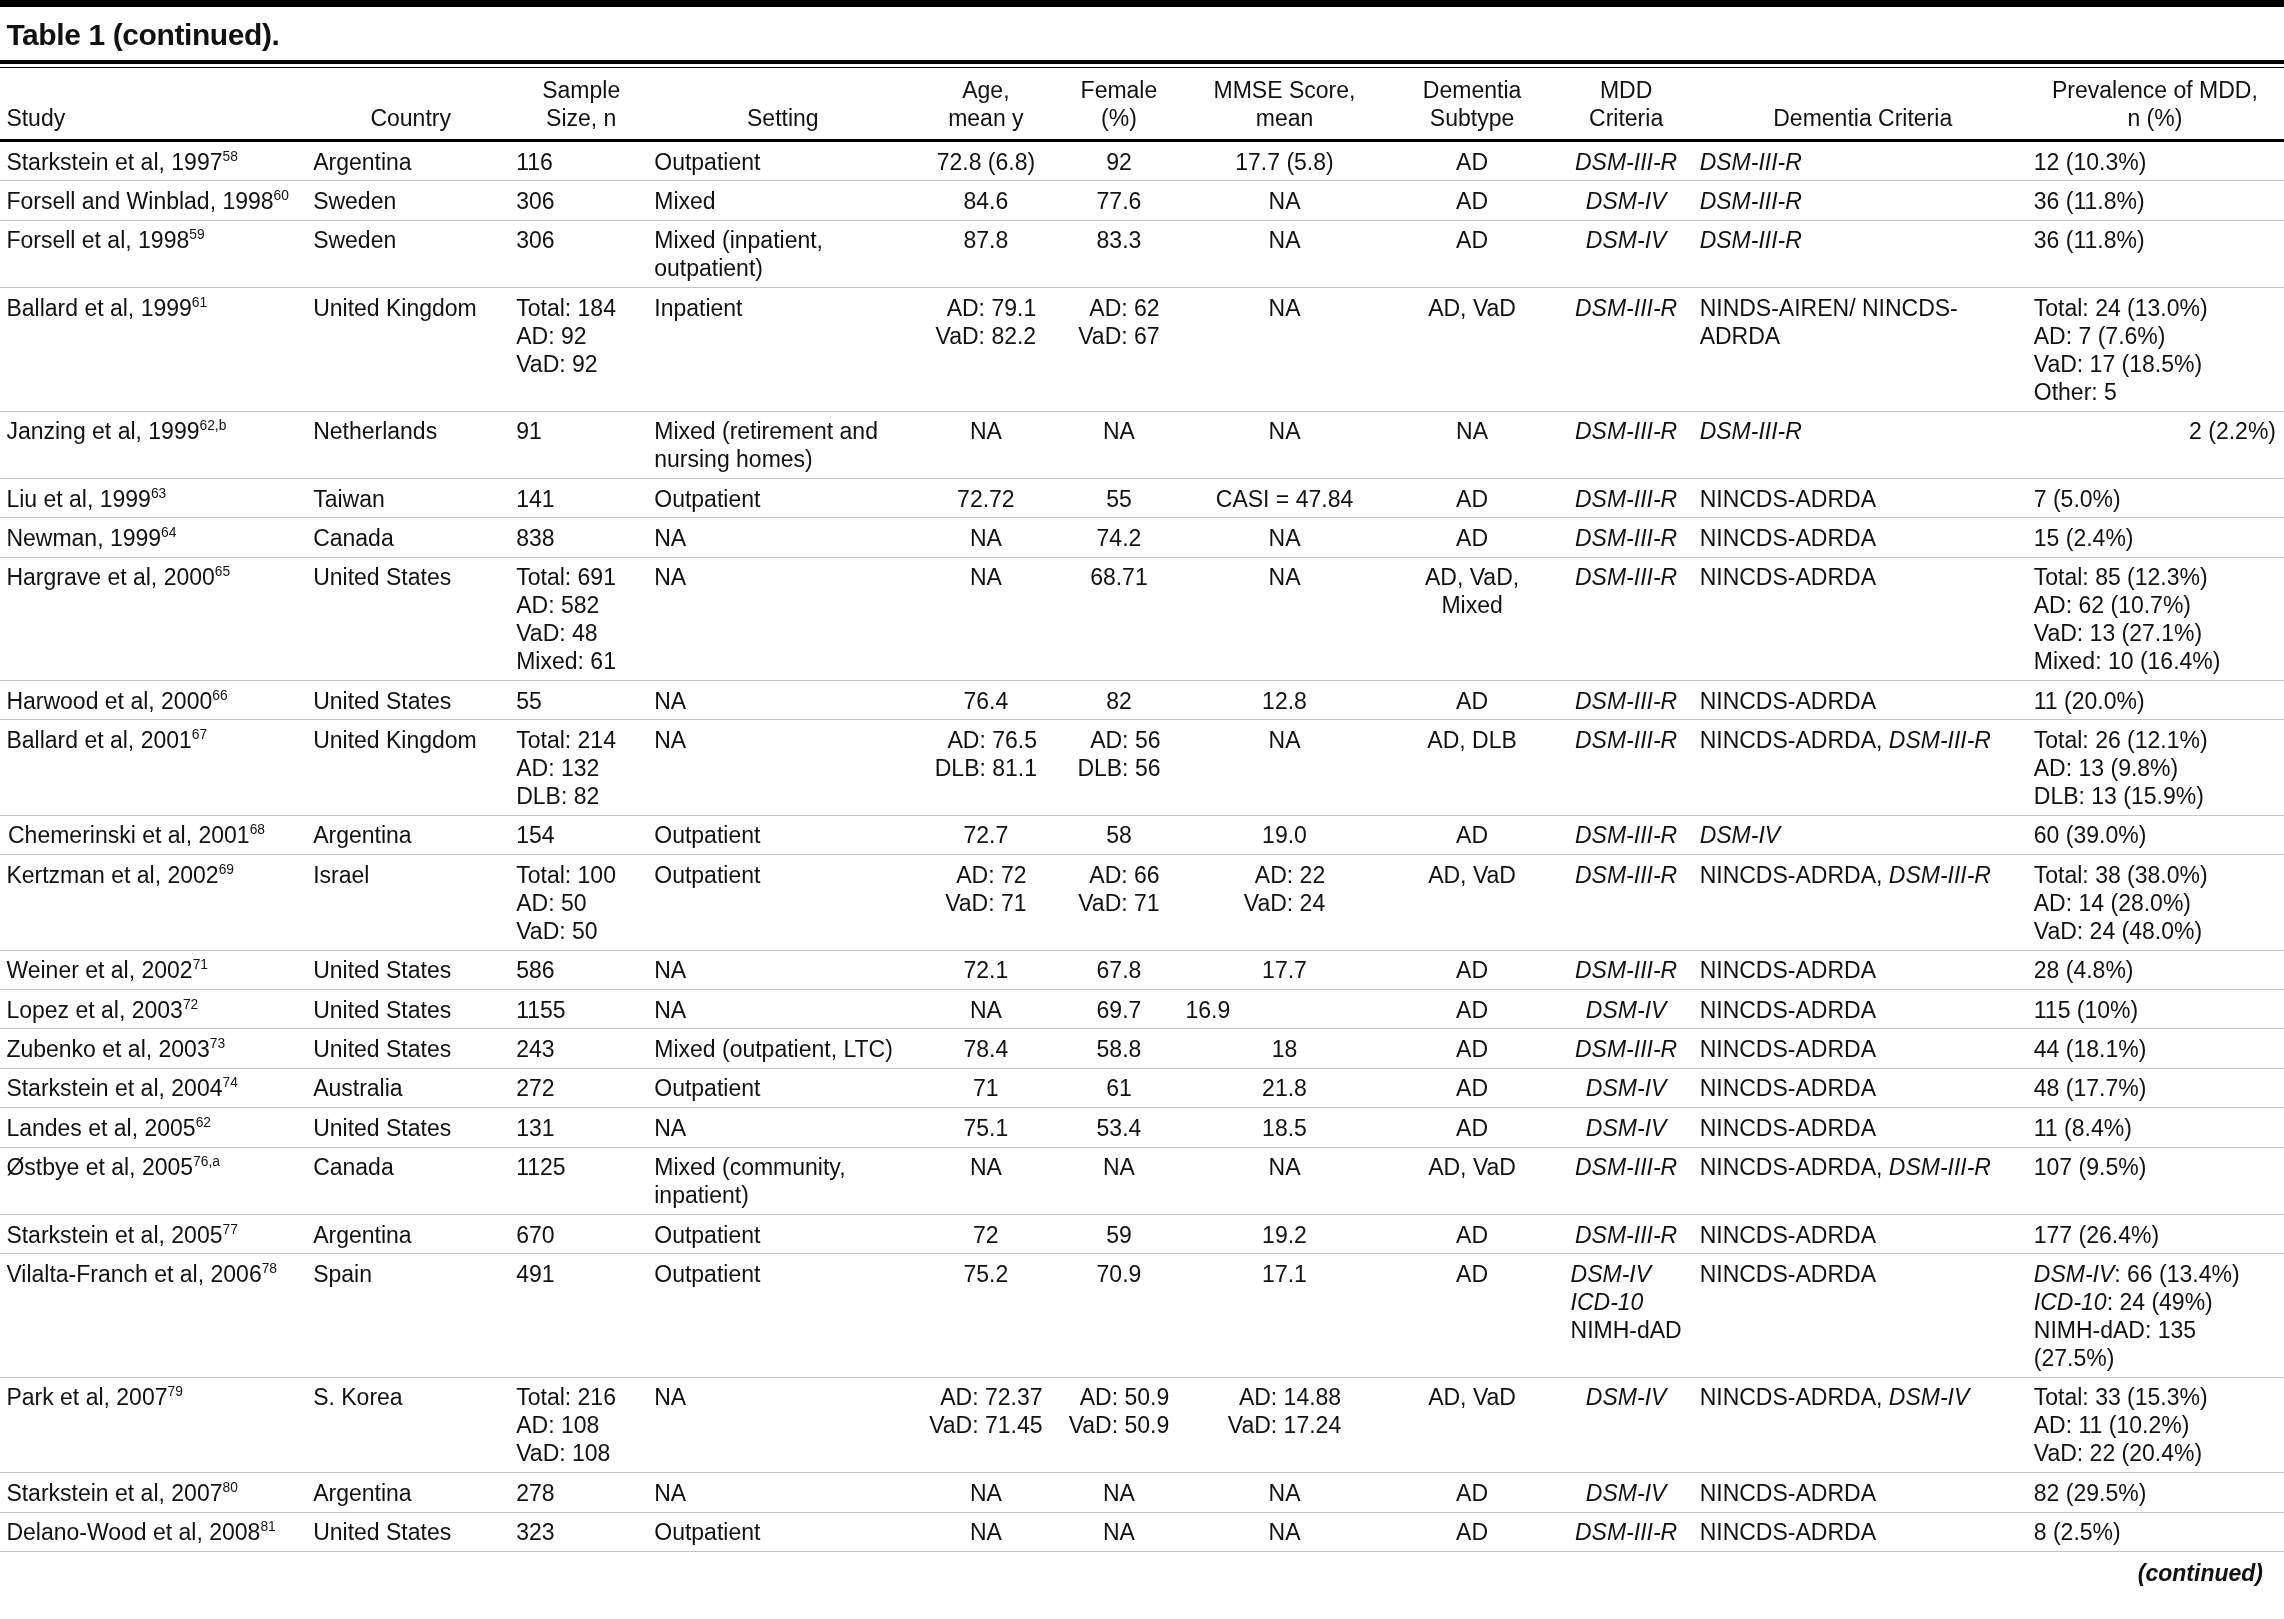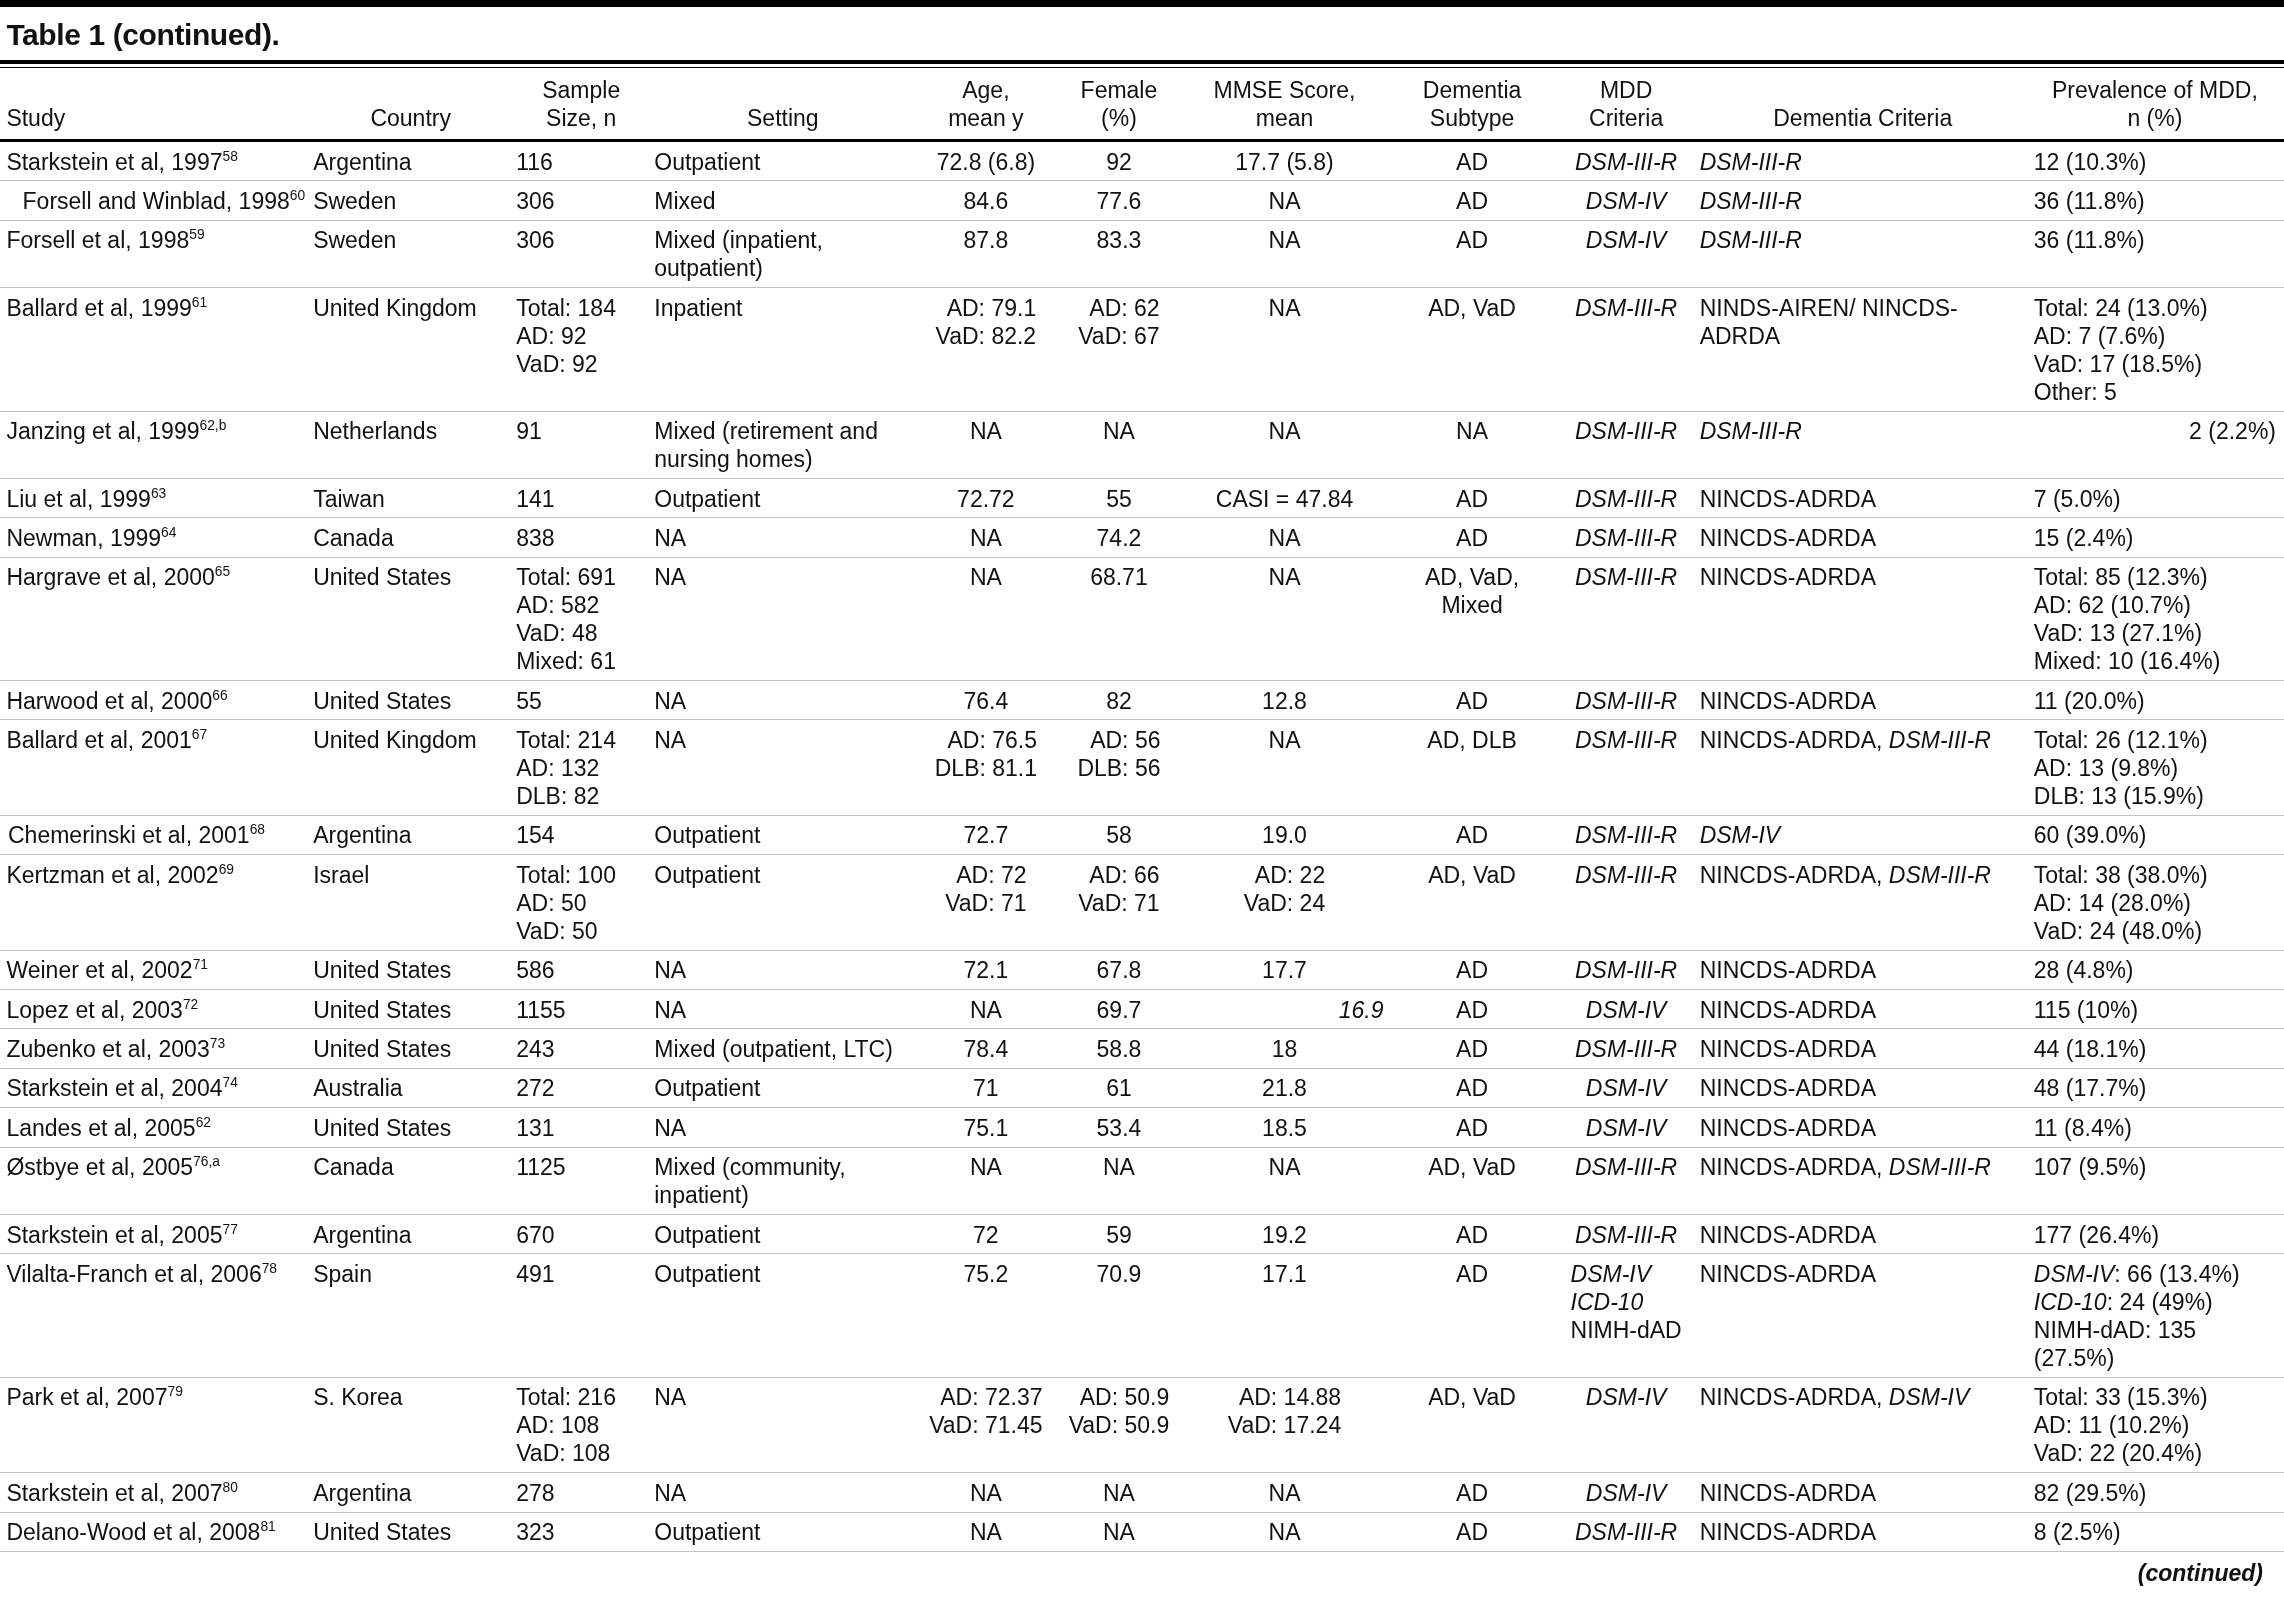--- a/index.html
+++ b/index.html
@@ -85,21 +85,21 @@
         <td style="text-align: left;">Outpatient</td>
         <td style="text-align: center;">72.8 (6.8)</td>
         <td style="text-align: center;">92</td>
         <td style="text-align: center;">17.7 (5.8)</td>
         <td style="text-align: center;">AD</td>
         <td style="text-align: center;"><i>DSM-III-R</i></td>
         <td style="text-align: left;"><i>DSM-III-R</i></td>
         <td style="text-align: left;">12 (10.3%)</td>
       </tr>
       <tr>
-        <td class="first" style="text-align: right;">Forsell and Winblad, 1998<sup>60</sup></td>
+        <td class="first" style="text-align: left;">Forsell and Winblad, 1998<sup>60</sup></td>
         <td style="text-align: left;">Sweden</td>
         <td style="text-align: left;">306</td>
         <td style="text-align: left;">Mixed</td>
         <td style="text-align: center;">84.6</td>
         <td style="text-align: center;">77.6</td>
         <td style="text-align: center;">NA</td>
         <td style="text-align: center;">AD</td>
         <td style="text-align: center;"><i>DSM-IV</i></td>
         <td style="text-align: left;"><i>DSM-III-R</i></td>
         <td style="text-align: left;">36 (11.8%)</td>
@@ -247,21 +247,21 @@
         <td style="text-align: left;">NINCDS-ADRDA</td>
         <td style="text-align: left;">28 (4.8%)</td>
       </tr>
       <tr>
         <td class="first" style="text-align: left;">Lopez et al, 2003<sup>72</sup></td>
         <td style="text-align: left;">United States</td>
         <td style="text-align: left;">1155</td>
         <td style="text-align: left;">NA</td>
         <td style="text-align: center;">NA</td>
         <td style="text-align: center;">69.7</td>
-        <td style="text-align: right; font-style: italic;">16.9</td>
+        <td style="text-align: left;">16.9</td>
         <td style="text-align: center;">AD</td>
         <td style="text-align: center;"><i>DSM-IV</i></td>
         <td style="text-align: left;">NINCDS-ADRDA</td>
         <td style="text-align: left;">115 (10%)</td>
       </tr>
       <tr>
         <td class="first" style="text-align: left;">Zubenko et al, 2003<sup>73</sup></td>
         <td style="text-align: left;">United States</td>
         <td style="text-align: left;">243</td>
         <td style="text-align: left;">Mixed (outpatient, LTC)</td>

